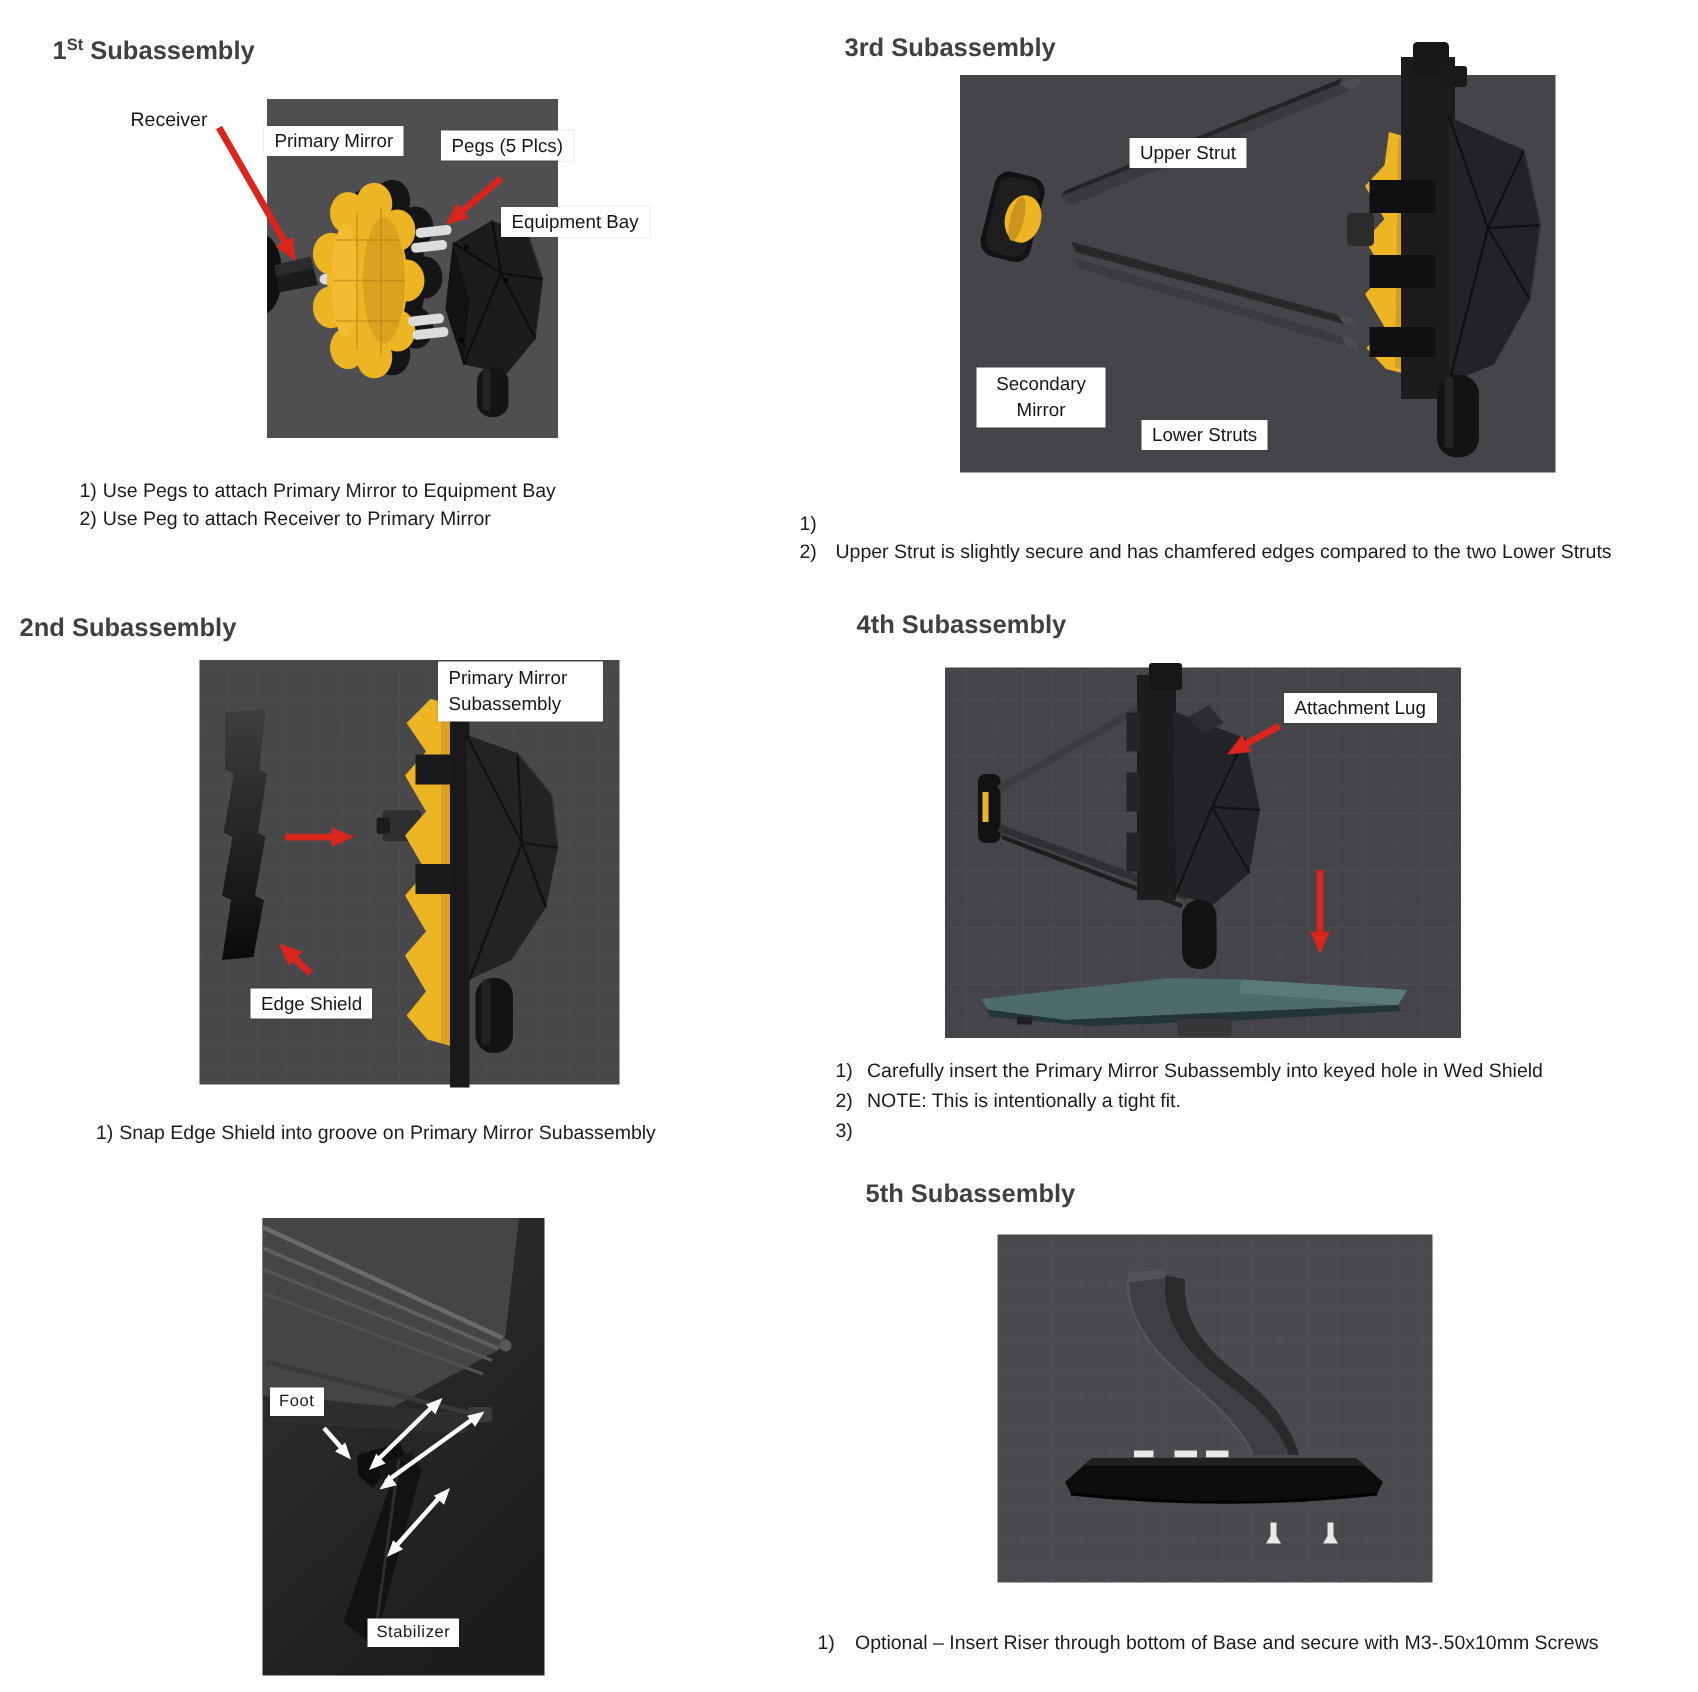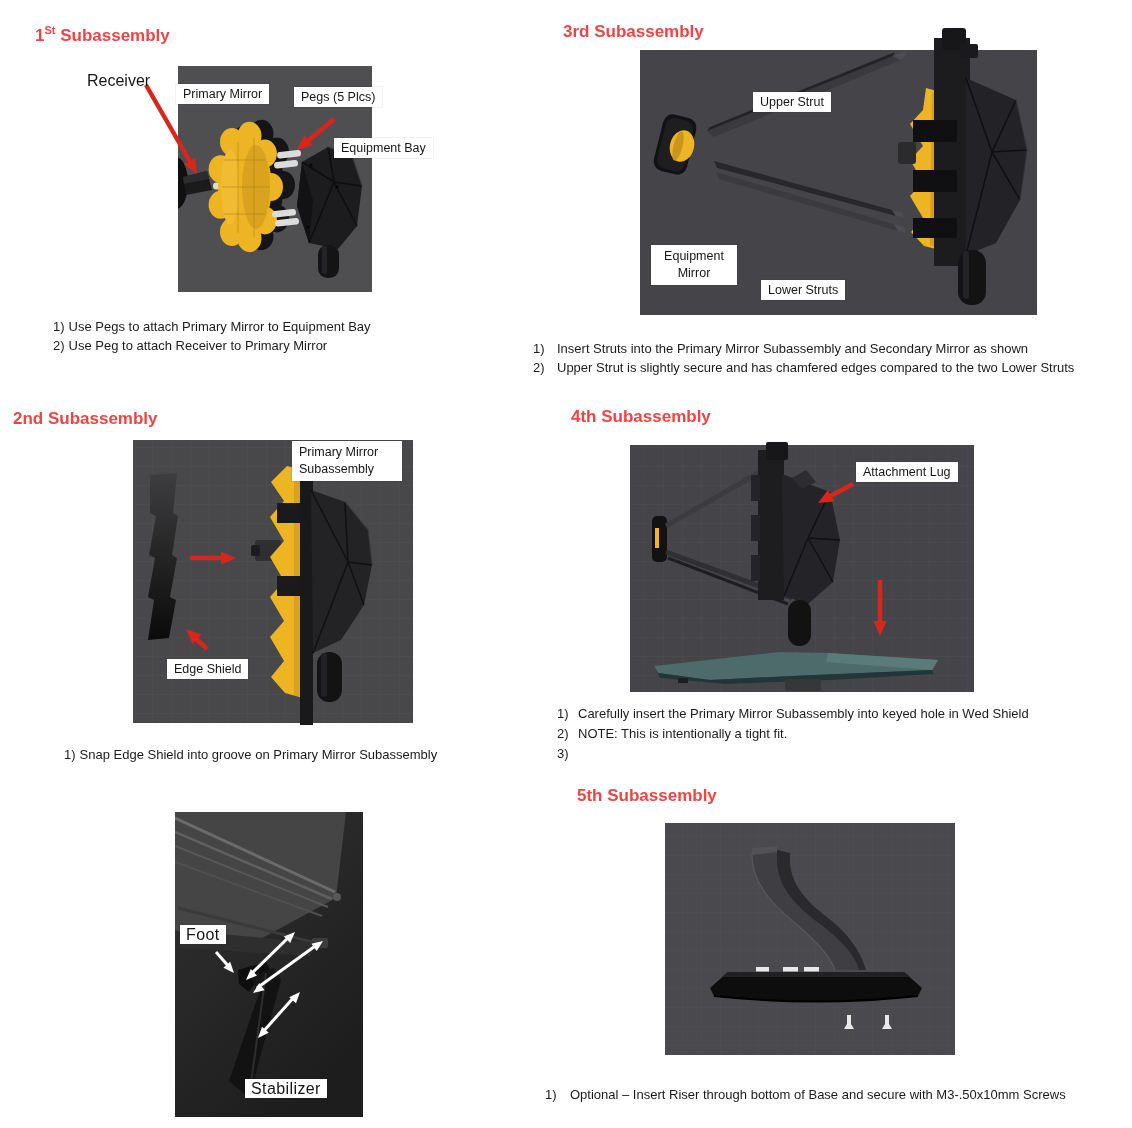--- a/index.html
+++ b/index.html
@@ -1,26 +1,26 @@
 <!DOCTYPE html>
 <html><head>
 <meta charset="utf-8">
 <style>
   html,body{margin:0;padding:0;background:#fff;}
   .page{position:relative;width:1132px;height:1128px;background:#ffffff;
         font-family:"Liberation Sans",sans-serif;color:#1b1b1b;overflow:hidden;}
-  .title{position:absolute;font-size:17px;line-height:21px;color:#ef4444;white-space:nowrap;}
+  .title{position:absolute;font-size:17px;line-height:21px;color:#404040;white-space:nowrap;}
   .title sup{font-size:11px;}
   .panel-svg{position:absolute;}
   .plabel{position:absolute;background:#ffffff;color:#161616;font-size:12.5px;line-height:16px;
           padding:2px 7px;white-space:nowrap;box-shadow:0 0 0 1px rgba(0,0,0,0.05);}
   .plabel.two{white-space:normal;line-height:17px;padding:3px 7px;}
-  .plabel.small{font-size:16px;line-height:13px;padding:3px 6px;letter-spacing:.4px;}
+  .plabel.small{font-size:11px;line-height:13px;padding:3px 6px;letter-spacing:.4px;}
   .plabel.ctr{text-align:center;}
-  .plain-label{position:absolute;background:transparent;font-size:16px;color:#161616;white-space:nowrap;}
+  .plain-label{position:absolute;background:transparent;font-size:13px;color:#161616;white-space:nowrap;}
   .steps{position:absolute;font-size:13px;color:#1b1b1b;}
   .step{display:flex;white-space:pre;}
   .steps.tight .step{line-height:19px;}
   .steps.tight .n{margin-right:4px;}
   .steps.hang18 .step{line-height:18.5px;}
   .steps.hang18 .n{width:24px;flex:none;}
   .steps.hang20 .step{line-height:20px;}
   .steps.hang20 .n{width:21px;flex:none;}
   .steps.hang25 .step{line-height:18px;}
   .steps.hang25 .n{width:25px;flex:none;}
@@ -160,25 +160,25 @@
         <rect x="368" y="142" width="18" height="22" rx="3" fill="#2b2b2e"></rect>
         <polygon points="436,78 486,100 497,150 490,200 466,243 436,255" fill="#232327"></polygon>
         <path d="M486,100 L462,152 L497,150 M462,152 L490,200 M462,152 L436,255 M436,78 L462,152" stroke="#0c0c0e" stroke-width="1.5" fill="none" opacity="0.85"></path>
         <path d="M486,100 L497,150 L490,200" stroke="#323238" stroke-width="1.2" fill="none" opacity="0.8"></path>
         <rect x="428" y="250" width="28" height="55" rx="13" fill="#131314"></rect>
         <rect x="433" y="251" width="6" height="48" rx="3" fill="#232325"></rect>
       </g>
     </svg>
 
     <div class="plabel" style="left:753px;top:92px;">Upper Strut</div>
-    <div class="plabel two ctr" style="left:651px;top:245px;width:72px;"><span>Equipment</span><br><span>Mirror</span></div>
+    <div class="plabel two ctr" style="left:651px;top:245px;width:72px;"><span>Secondary</span><br><span>Mirror</span></div>
     <div class="plabel" style="left:761px;top:280px;">Lower Struts</div>
 
     <div class="steps hang18" style="left:533px;top:340px;">
-      <div class="step"><span class="n">1)</span><span class="t">Insert Struts into the Primary Mirror Subassembly and Secondary Mirror as shown</span></div>
+      <div class="step"><span class="n">1)</span></div>
       <div class="step"><span class="n">2)</span><span class="t">Upper Strut is slightly secure and has chamfered edges compared to the two Lower Struts</span></div>
     </div>
   </section>
 
   <section>
     <h2 class="title" style="left:13px;top:394px;">2nd Subassembly</h2>
 
     <svg class="panel-svg" style="left:0;top:390px;" width="530" height="390" viewBox="0 0 530 390">
       <defs>
         <pattern id="g2" width="19" height="19" patternUnits="userSpaceOnUse">

